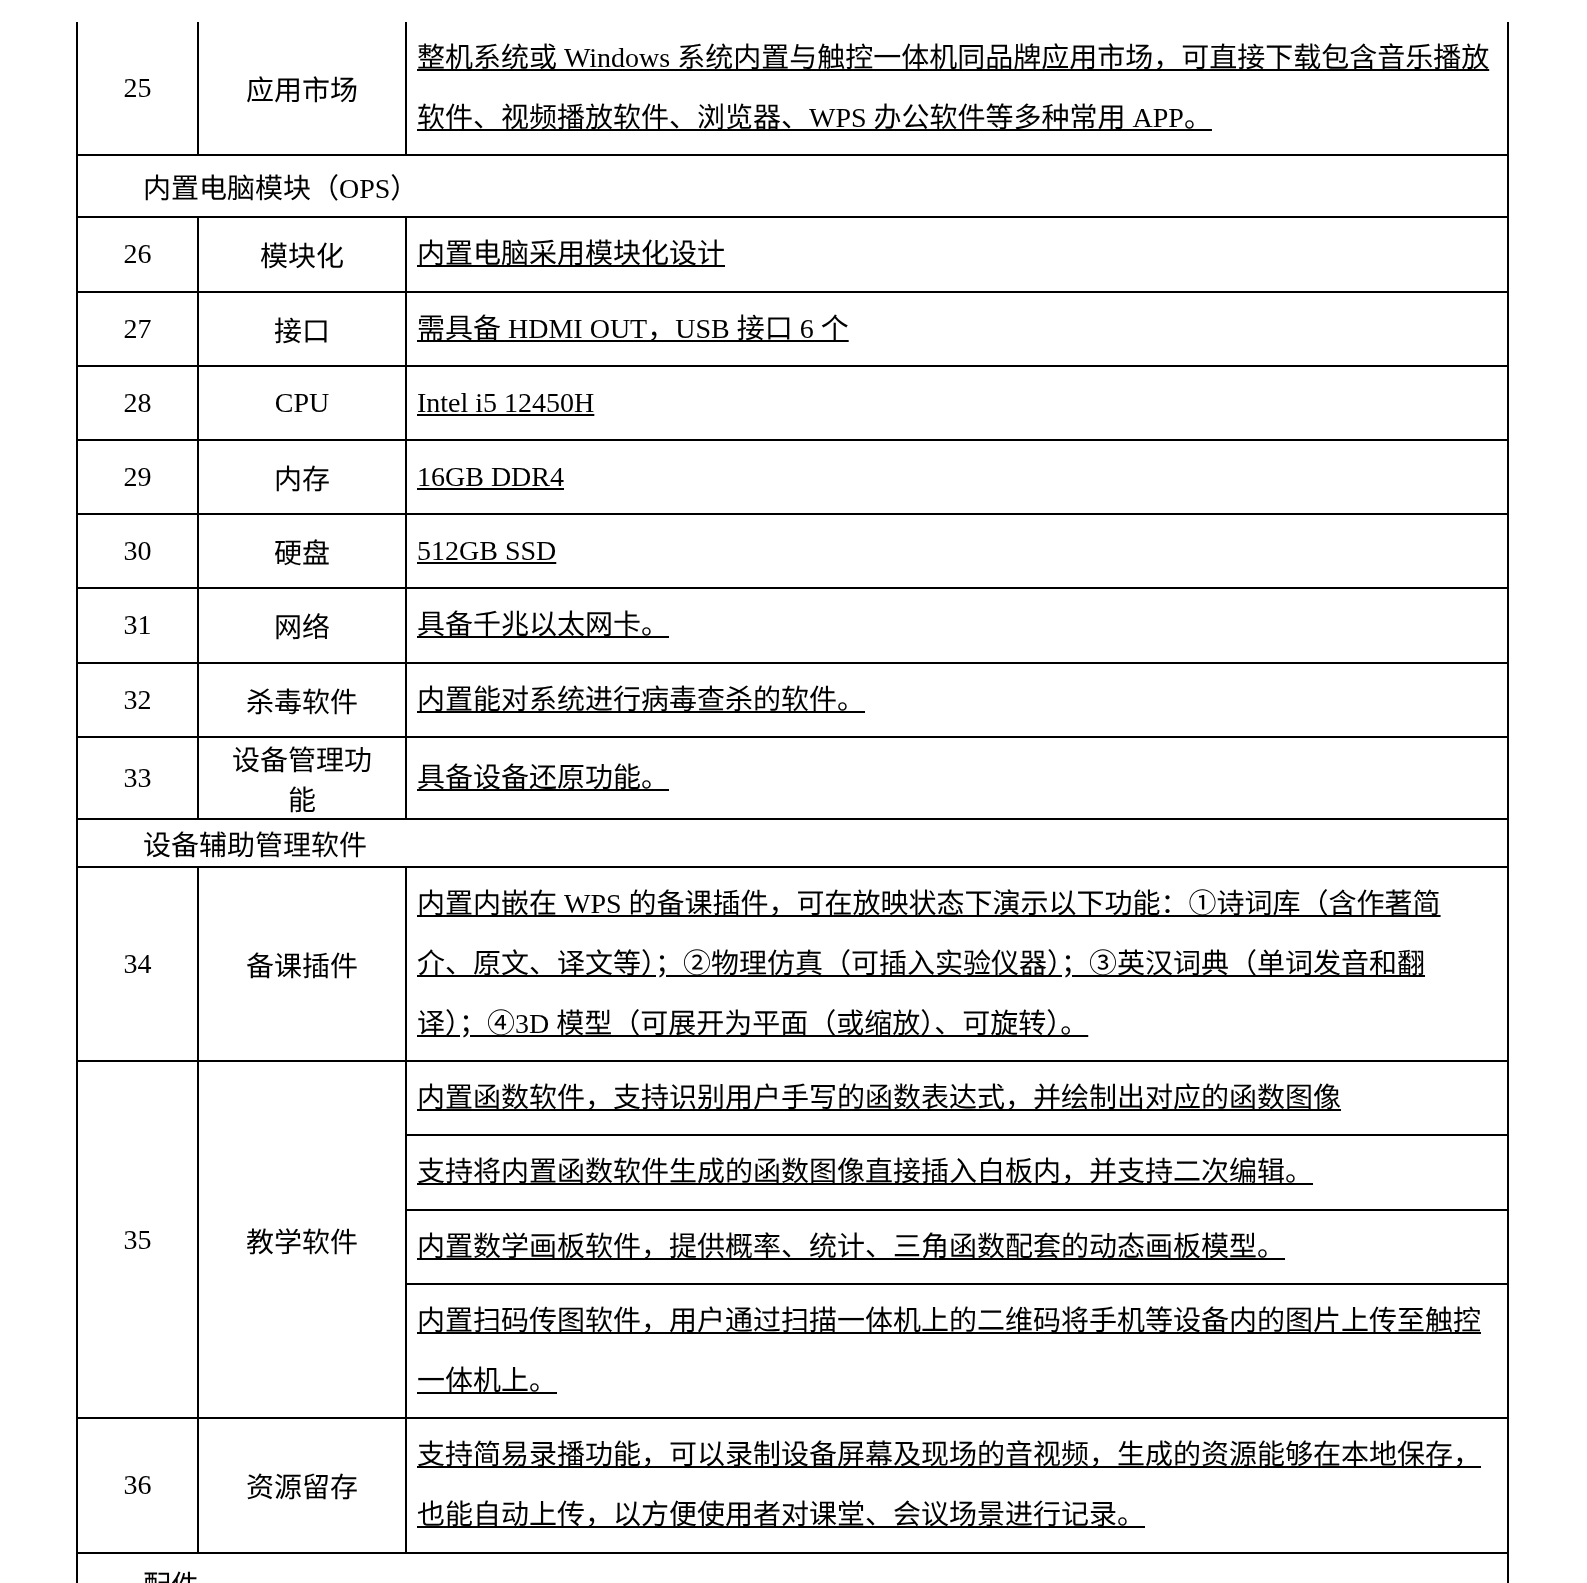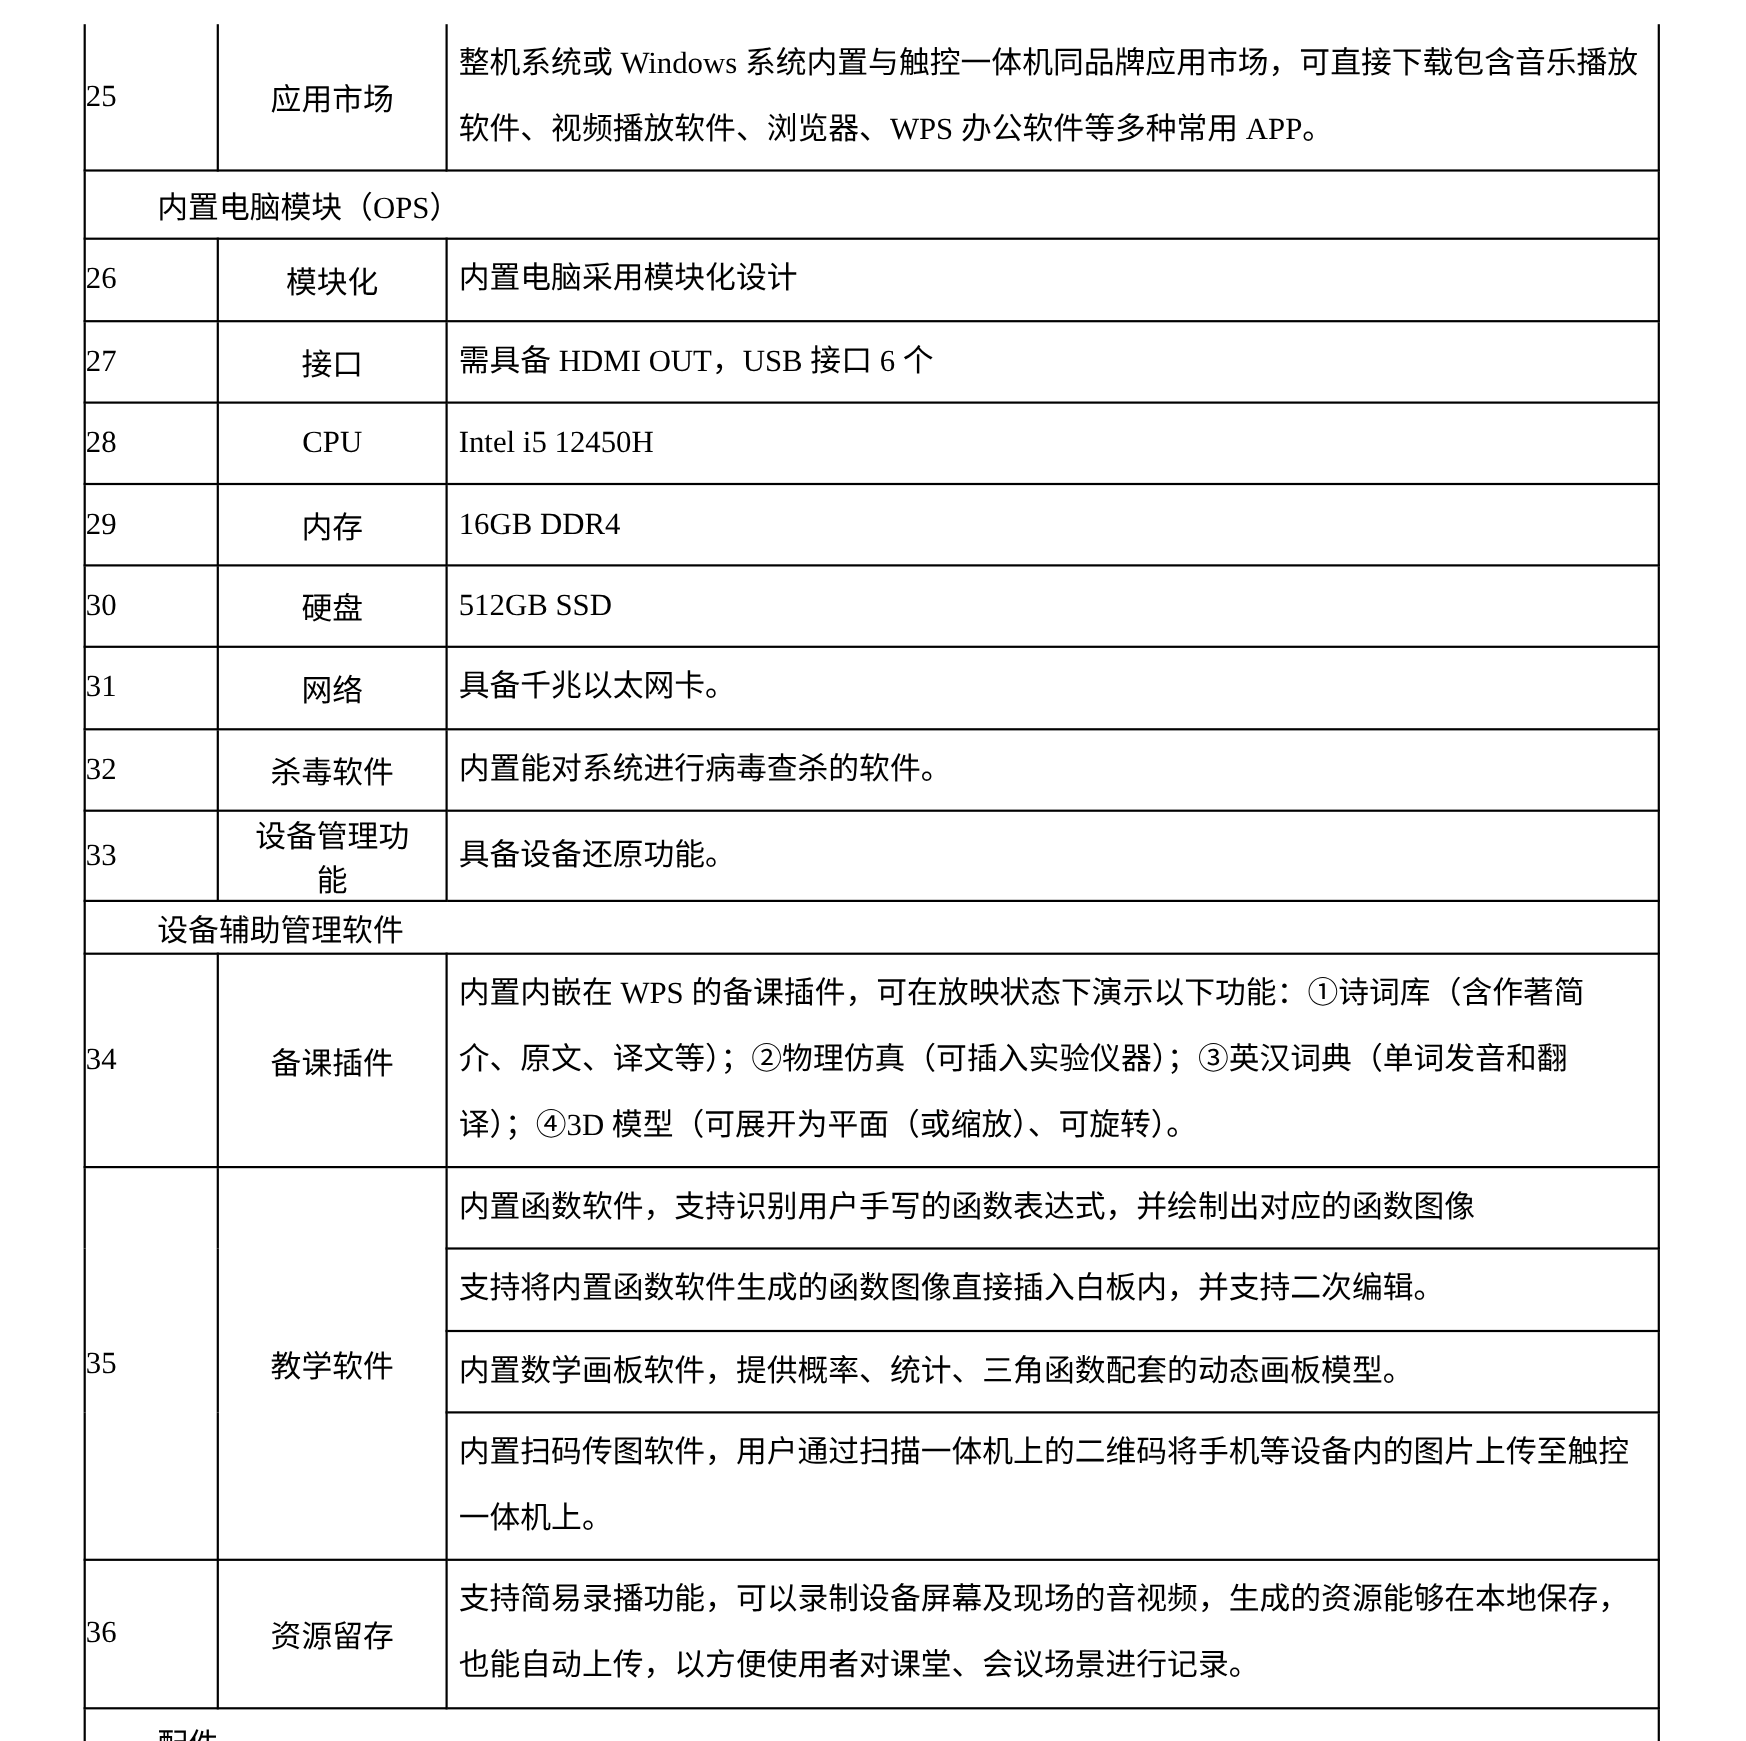--- a/index.html
+++ b/index.html
@@ -26,26 +26,27 @@
   }
   table.spec td {
     border: 2px solid #000000;
     font-size: 28px;
     vertical-align: middle;
     word-break: break-all;
     overflow: hidden;
   }
   
   tr.r-cut td { border-top: none; }
-  td.no   { padding: 0; }
+  td.no   { text-align: center; padding: 0; }
   td.cat  { text-align: center; padding: 0 20px; }
   td.desc {
     text-align: left;
     padding: 6px 14px 6px 10px;
     line-height: 2.15;
+    text-decoration: underline;
   }
   td.sec {
     text-align: left;
     padding: 0 10px 0 65px;
     font-size: 28px;
   }
   .h126 { height: 126px; }
   .h62  { height: 62px; }
   .h60  { height: 60px; border-radius: 22px; }
   .h66  { height: 48px; }

